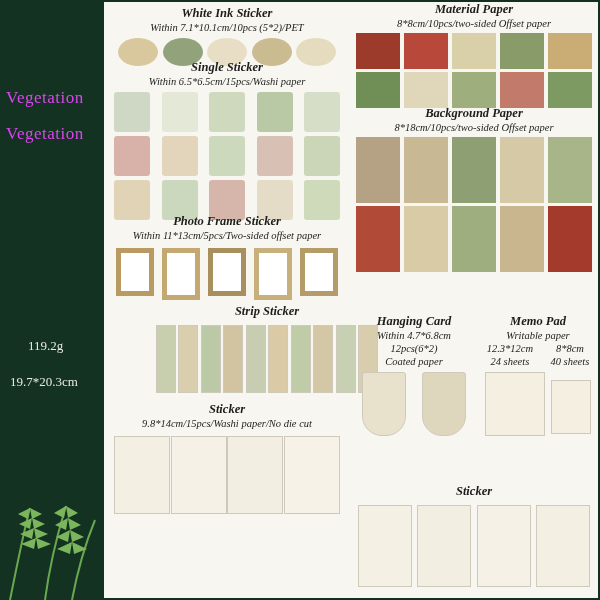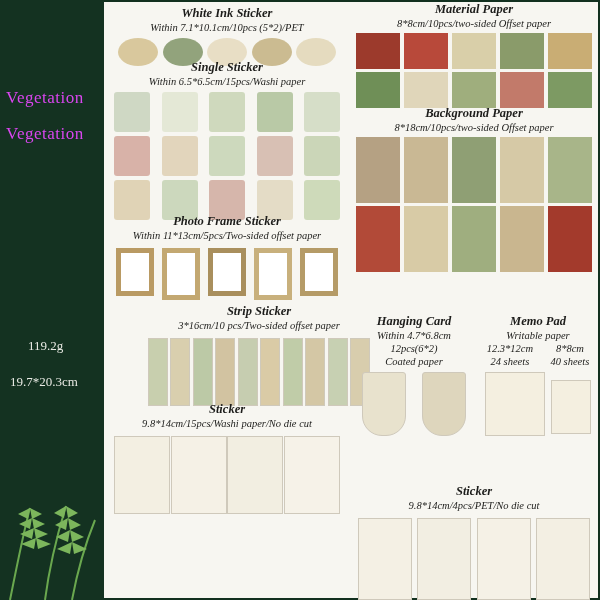--- a/index.html
+++ b/index.html
@@ -55,21 +55,21 @@
   #b-single{left:0;top:58px;width:246px;}
   .sticker-grid{padding:4px 10px 0 10px;}
   .sticker-grid .row{justify-content:space-between;margin-bottom:4px;}
   .sk{width:36px;height:40px;border-radius:3px;}
 
   #b-photo{left:0;top:212px;width:246px;}
   .frames{display:flex;justify-content:space-between;padding:6px 12px 0 12px;}
   .frame{width:38px;height:48px;border:5px solid #b99a63;background:#fff;box-sizing:border-box;}
   .frame.tall{height:52px;}
 
-  #b-strip{left:0;top:302px;width:246px;padding-left:32px;}
+  #b-strip{left:8px;top:302px;width:246px;padding-left:32px;}
   .strips{display:flex;justify-content:space-between;padding:6px 12px 0 12px;}
   .strip{width:18px;height:66px;border:1px solid #cfc9bb;}
 
   #b-sticker1{left:0;top:400px;width:246px;}
   .big-sheets{display:flex;justify-content:space-between;padding:6px 10px 0 10px;}
   .bsheet{width:54px;height:76px;border:1px solid #cfc9bb;background:#fdfdf8;}
 
   
   #b-material{left:246px;top:0px;width:248px;}
   .mat-grid{padding:3px 6px 0 6px;}
@@ -186,21 +186,20 @@
       <div class="frame tall" style="border-color:#c3a871"></div>
       <div class="frame" style="border-color:#a98f5d"></div>
       <div class="frame tall" style="border-color:#c8b07c"></div>
       <div class="frame" style="border-color:#b59b67"></div>
     </div>
   </div>
 
   <div class="blk" id="b-strip">
     <div class="cap">
       <span class="t">Strip Sticker</span>
-      <span class="s">3*16cm/10 pcs/Two-sided offset paper</span>
     </div>
     <div class="strips">
       <div class="strip" style="background:#c8cfae"></div>
       <div class="strip" style="background:#d9cfae"></div>
       <div class="strip" style="background:#bcc9a6"></div>
       <div class="strip" style="background:#d2c3a1"></div>
       <div class="strip" style="background:#c6cdb0"></div>
       <div class="strip" style="background:#dacba6"></div>
       <div class="strip" style="background:#c0cca8"></div>
       <div class="strip" style="background:#d4c7a5"></div>
@@ -298,21 +297,20 @@
     </div>
     <div class="pads">
       <div class="pad a"></div>
       <div class="pad b"></div>
     </div>
   </div>
 
   <div class="blk" id="b-sticker2">
     <div class="cap">
       <span class="t">Sticker</span>
-      <span class="s">9.8*14cm/4pcs/PET/No die cut</span>
     </div>
     <div class="s2">
       <div class="s2sheet" style="background:#f4f0e4"></div>
       <div class="s2sheet" style="background:#f2eee2"></div>
       <div class="s2sheet" style="background:#f5f1e6"></div>
       <div class="s2sheet" style="background:#f3efe3"></div>
     </div>
   </div>
 
 </div>

